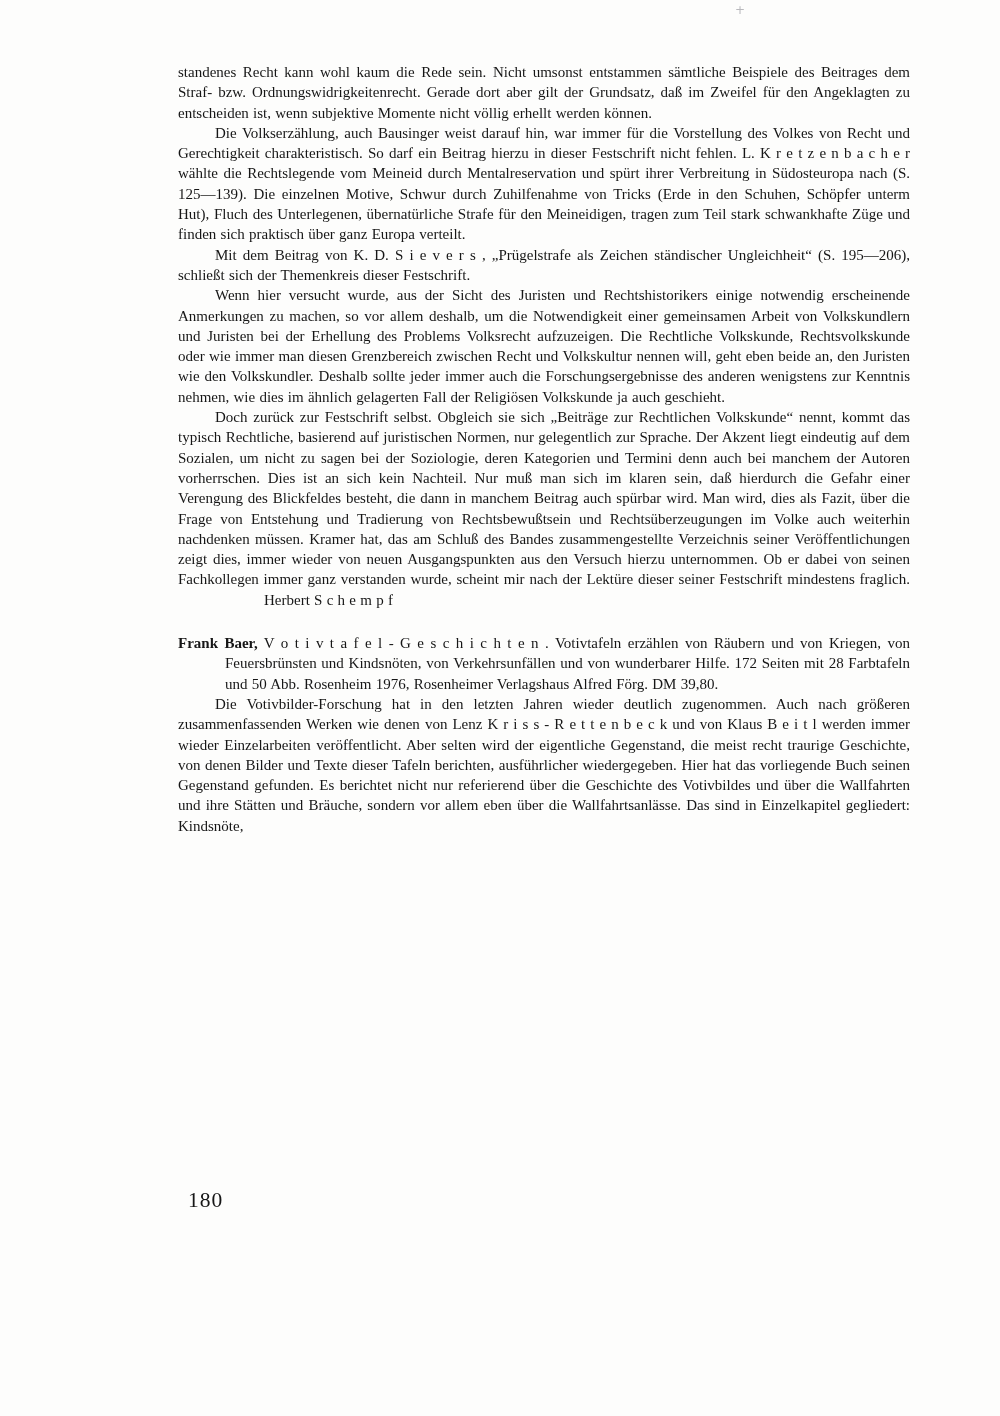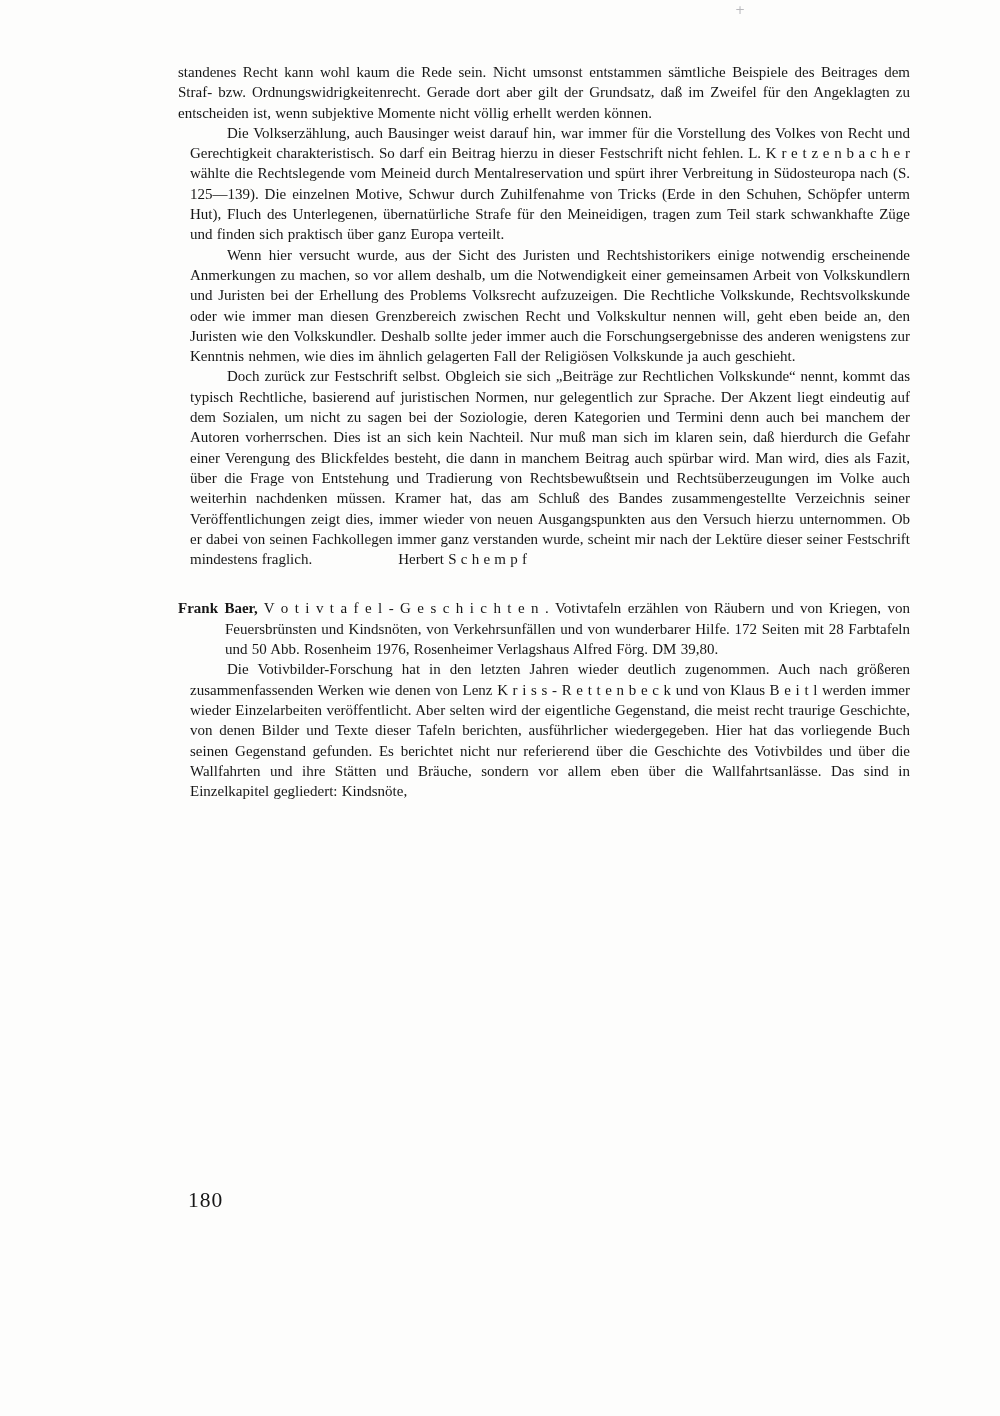--- a/index.html
+++ b/index.html
@@ -21,25 +21,25 @@
     font-family:"DejaVu Sans", sans-serif;
   }
   .text-block {
     position:absolute; left:178px; top:62px; width:732px;
     font-size:15px; line-height:20.3px;
     text-align:justify;
     hyphens:auto; -webkit-hyphens:auto;
     word-spacing:0.5px;
   }
   .para { margin:0; }
-  .indent { text-indent:37px;margin-left:12px; }
+  .indent { text-indent:37px; }
   .sig-gap { display:inline-block; width:86px; }
   .signature { white-space:nowrap; }
   .entry {
-    margin-top:29px;
+    margin-top:23px;
     padding-left:47px; text-indent:-47px;
   }
   .entry .author { font-weight:bold; }
   .page-number {
     position:absolute; left:188px; top:1188px;
     font-size:21.5px; letter-spacing:1px;
   }
 </style>
 </head>
 <body>
@@ -47,20 +47,21 @@
 <div class="page">
 
   <div class="scan-mark">+</div>
 
   <main class="text-block" lang="de">
 
     <p class="para">standenes Recht kann wohl kaum die Rede sein. Nicht umsonst entstammen sämtliche Beispiele des Beitrages dem Straf- bzw. Ordnungswidrigkeitenrecht. Gerade dort aber gilt der Grundsatz, daß im Zweifel für den Angeklagten zu entscheiden ist, wenn subjektive Momente nicht völlig erhellt werden können.</p>
 
     <p class="para indent">Die Volkserzählung, auch Bausinger weist darauf hin, war immer für die Vorstellung des Volkes von Recht und Gerechtigkeit charakteristisch. So darf ein Beitrag hierzu in dieser Festschrift nicht fehlen. L. K r e t z e n b a c h e r wählte die Rechtslegende vom Meineid durch Mentalreservation und spürt ihrer Verbreitung in Südosteuropa nach (S. 125—139). Die einzelnen Motive, Schwur durch Zuhilfenahme von Tricks (Erde in den Schuhen, Schöpfer unterm Hut), Fluch des Unterlegenen, übernatürliche Strafe für den Meineidigen, tragen zum Teil stark schwankhafte Züge und finden sich praktisch über ganz Europa verteilt.</p>
 
+    <p class="para indent">Mit dem Beitrag von K. D. S i e v e r s , „Prügelstrafe als Zeichen ständischer Ungleichheit“ (S. 195—206), schließt sich der Themenkreis dieser Festschrift.</p>
 
     <p class="para indent">Wenn hier versucht wurde, aus der Sicht des Juristen und Rechtshistorikers einige notwendig erscheinende Anmerkungen zu machen, so vor allem deshalb, um die Notwendigkeit einer gemeinsamen Arbeit von Volkskundlern und Juristen bei der Erhellung des Problems Volksrecht aufzuzeigen. Die Rechtliche Volkskunde, Rechtsvolkskunde oder wie immer man diesen Grenzbereich zwischen Recht und Volkskultur nennen will, geht eben beide an, den Juristen wie den Volkskundler. Deshalb sollte jeder immer auch die Forschungsergebnisse des anderen wenigstens zur Kenntnis nehmen, wie dies im ähnlich gelagerten Fall der Religiösen Volkskunde ja auch geschieht.</p>
 
     <p class="para indent"><span>Doch zurück zur Festschrift selbst. Obgleich sie sich „Beiträge zur Rechtlichen Volkskunde“ nennt, kommt das typisch Rechtliche, basierend auf juristischen Normen, nur gelegentlich zur Sprache. Der Akzent liegt eindeutig auf dem Sozialen, um nicht zu sagen bei der Soziologie, deren Kategorien und Termini denn auch bei manchem der Autoren vorherrschen. Dies ist an sich kein Nachteil. Nur muß man sich im klaren sein, daß hierdurch die Gefahr einer Verengung des Blickfeldes besteht, die dann in manchem Beitrag auch spürbar wird. Man wird, dies als Fazit, über die Frage von Entstehung und Tradierung von Rechtsbewußtsein und Rechtsüberzeugungen im Volke auch weiterhin nachdenken müssen. Kramer hat, das am Schluß des Bandes zusammengestellte Verzeichnis seiner Veröffentlichungen zeigt dies, immer wieder von neuen Ausgangspunkten aus den Versuch hierzu unternommen. Ob er dabei von seinen Fachkollegen immer ganz verstanden wurde, scheint mir nach der Lektüre dieser seiner Festschrift mindestens fraglich.</span><span class="sig-gap"></span><span class="signature">Herbert S c h e m p f</span></p>
 
     <p class="para entry"><strong class="author">Frank Baer,</strong>
       <span class="spaced-title">V o t i v t a f e l - G e s c h i c h t e n .</span>
       <span>Votivtafeln erzählen von Räubern und von Kriegen, von Feuersbrünsten und Kindsnöten, von Verkehrsunfällen und von wunderbarer Hilfe. 172 Seiten mit 28 Farbtafeln und 50 Abb. Rosenheim 1976, Rosenheimer Verlagshaus Alfred Förg. DM 39,80.</span></p>
 
     <p class="para indent">Die Votivbilder-Forschung hat in den letzten Jahren wieder deutlich zugenommen. Auch nach größeren zusammenfassenden Werken wie denen von Lenz K r i s s - R e t t e n b e c k und von Klaus B e i t l werden immer wieder Einzelarbeiten veröffentlicht. Aber selten wird der eigentliche Gegenstand, die meist recht traurige Geschichte, von denen Bilder und Texte dieser Tafeln berichten, ausführlicher wiedergegeben. Hier hat das vorliegende Buch seinen Gegenstand gefunden. Es berichtet nicht nur referierend über die Geschichte des Votivbildes und über die Wallfahrten und ihre Stätten und Bräuche, sondern vor allem eben über die Wallfahrtsanlässe. Das sind in Einzelkapitel gegliedert: Kindsnöte,</p>

